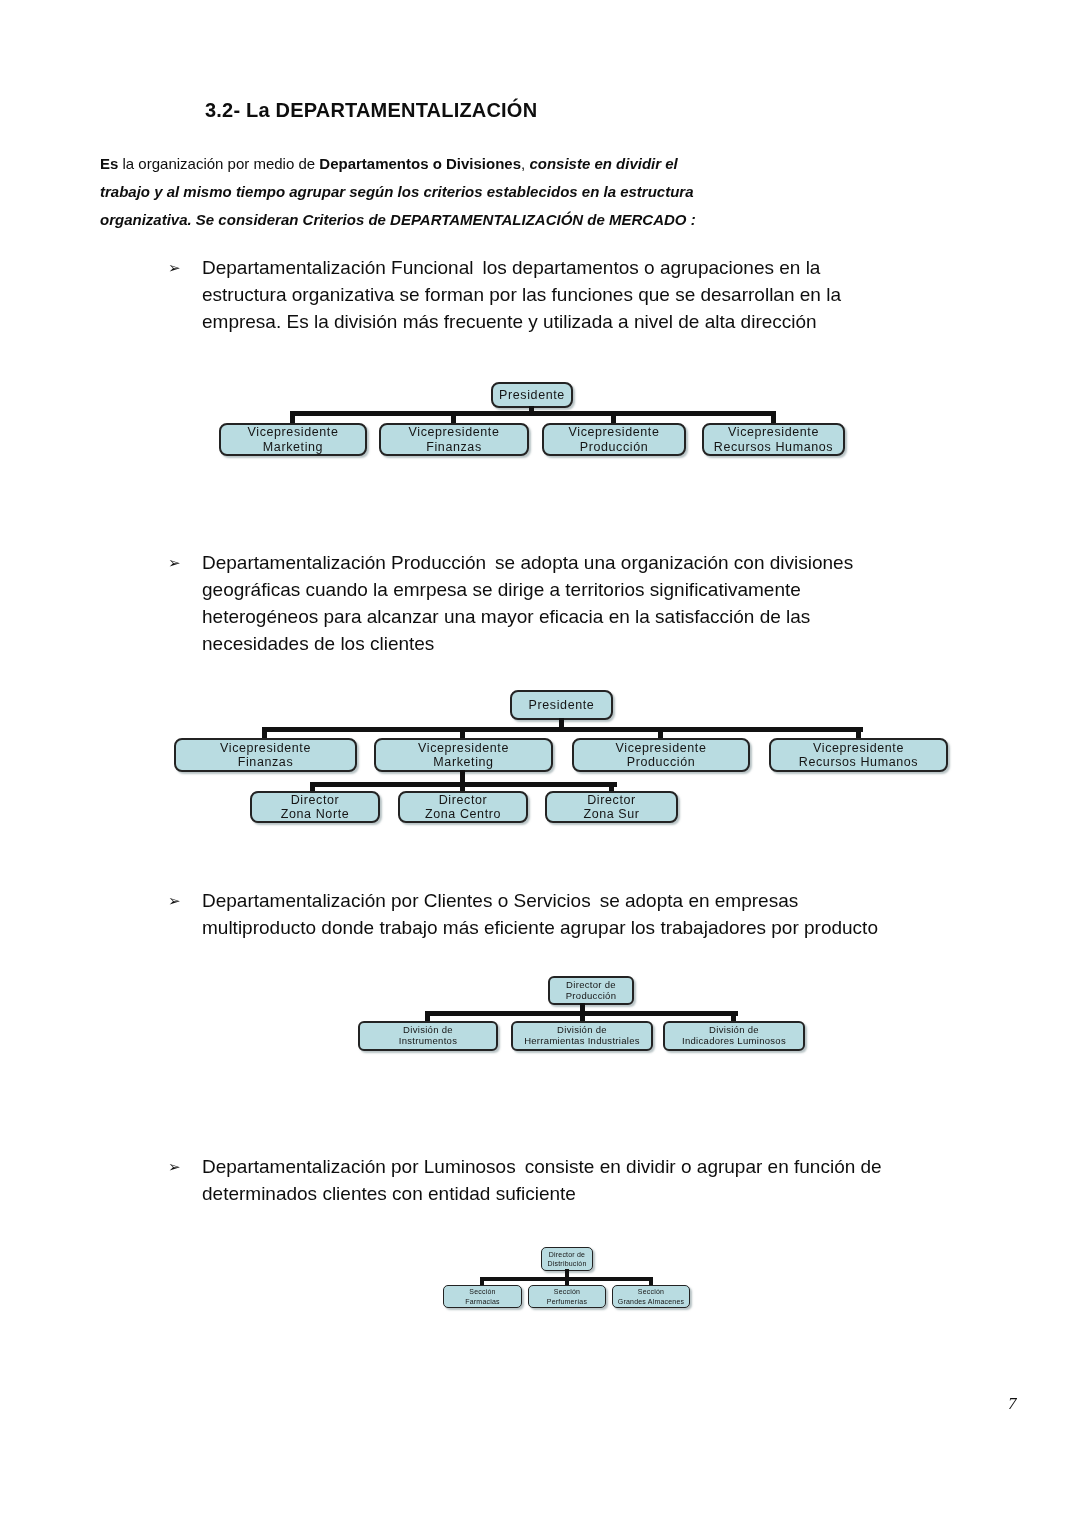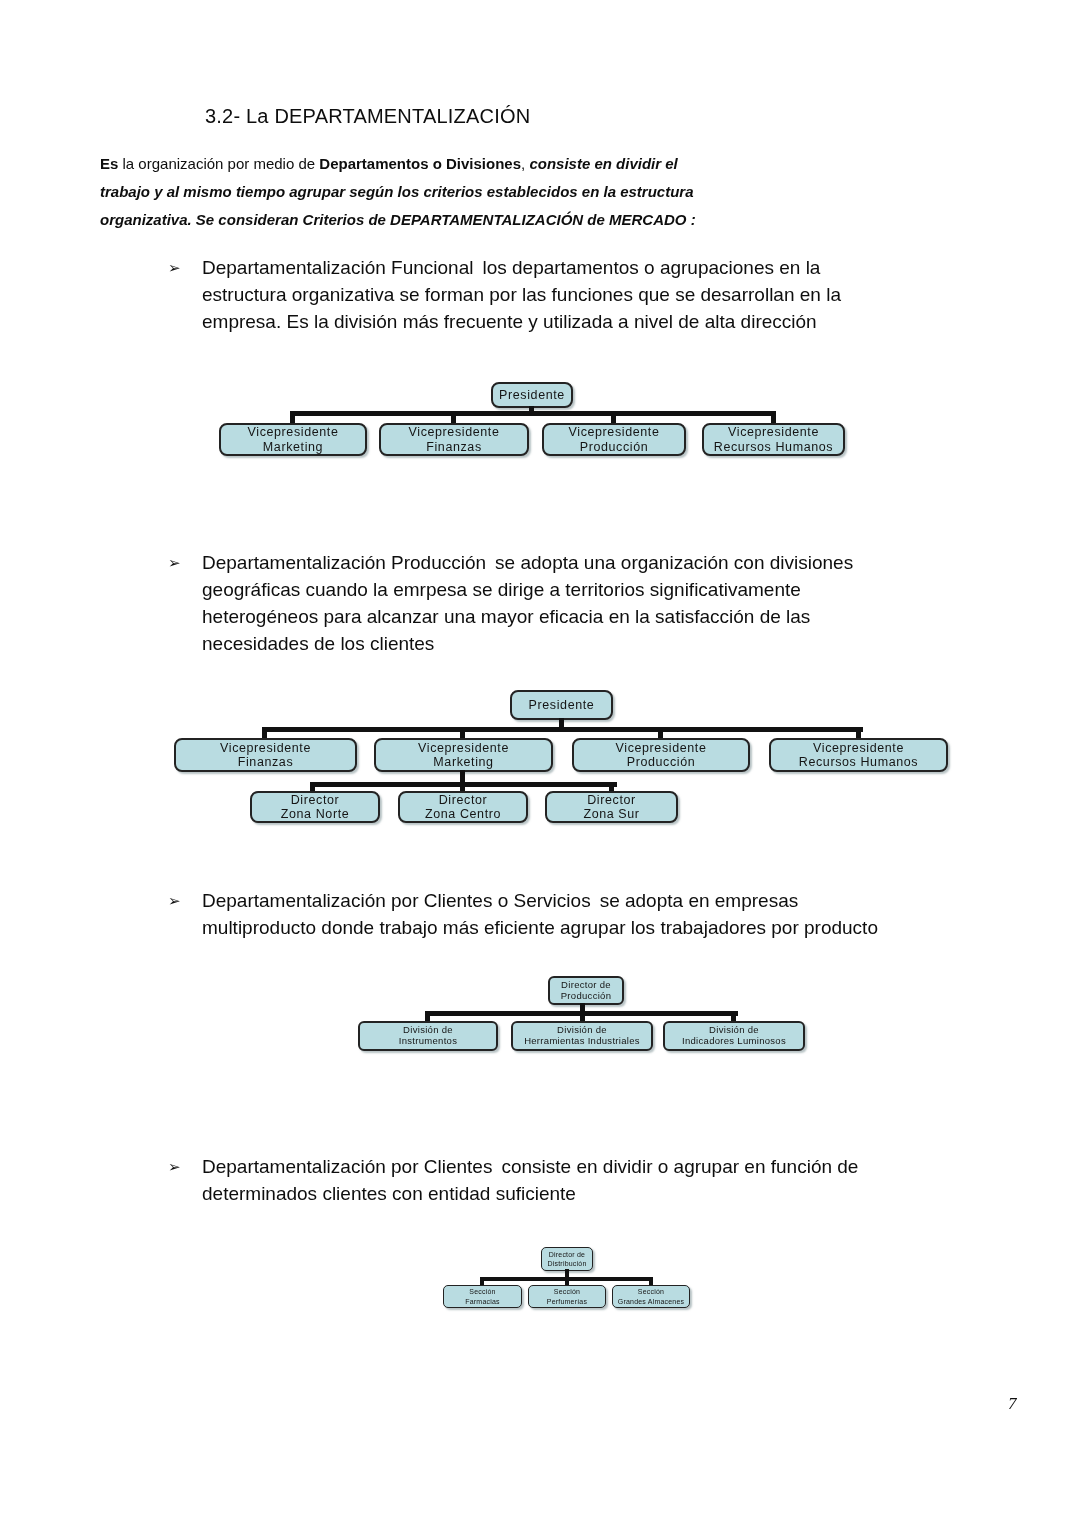--- a/index.html
+++ b/index.html
@@ -1,22 +1,22 @@
 <!DOCTYPE html>
 <html><head>
 <meta charset="utf-8">
 <style>
   html,body{margin:0;padding:0;background:#ffffff;}
   .page{
     position:relative;width:1080px;height:1528px;background:#ffffff;overflow:hidden;
     font-family:"Liberation Sans",sans-serif;color:#0e0e0e;
   }
   .title{
-    position:absolute;left:205px;top:105px;margin:0;
-    font-size:20px;font-weight:normal;letter-spacing:.2px;
+    position:absolute;left:205px;top:99px;margin:0;
+    font-size:20px;font-weight:bold;letter-spacing:.2px;
   }
   .intro{
     position:absolute;left:100px;top:150px;width:905px;margin:0;
     font-size:15px;line-height:28px;white-space:pre-line;
   }
   .b{font-weight:bold;}
   .bi{font-weight:bold;font-style:italic;}
   .bullet{
     position:absolute;left:168px;width:812px;display:flex;align-items:flex-start;
   }
@@ -116,38 +116,38 @@
 Zona Sur</div>
   </div>
 
   <div class="bullet" style="top:887px">
     <span class="arrow">➢</span>
     <p class="btext"><span class="bt">Departamentalización por Clientes o Servicios</span><span>se adopta en empresas
 multiproducto donde trabajo más eficiente agrupar los trabajadores por producto</span></p>
   </div>
 
   <div>
-    <div class="obox f9" style="left:548px;top:976px;width:76px;height:29px">Director de
+    <div class="obox f9" style="left:548px;top:976px;width:86px;height:29px">Director de
 Producción</div>
     <div class="conn" style="left:580px;top:1003px;width:5px;height:10px"></div>
     <div class="conn" style="left:425px;top:1011px;width:313px;height:5px"></div>
     <div class="conn" style="left:425px;top:1011px;width:5px;height:11px"></div>
     <div class="conn" style="left:580px;top:1011px;width:5px;height:11px"></div>
     <div class="conn" style="left:731px;top:1011px;width:5px;height:11px"></div>
     <div class="obox f9" style="left:358px;top:1021px;width:140px;height:30px">División de
 Instrumentos</div>
     <div class="obox f9" style="left:511px;top:1021px;width:142px;height:30px">División de
 Herramientas Industriales</div>
     <div class="obox f9" style="left:663px;top:1021px;width:142px;height:30px">División de
 Indicadores Luminosos</div>
   </div>
 
   <div class="bullet" style="top:1153px">
     <span class="arrow">➢</span>
-    <p class="btext"><span class="bt">Departamentalización por Clientes</span><span>consiste en dividir o agrupar en función de
+    <p class="btext"><span class="bt">Departamentalización por Luminosos</span><span>consiste en dividir o agrupar en función de
 determinados clientes con entidad suficiente</span></p>
   </div>
 
   <div>
     <div class="obox f7" style="left:541px;top:1247px;width:52px;height:24px">Director de
 Distribución</div>
     <div class="conn" style="left:565px;top:1269px;width:4px;height:10px"></div>
     <div class="conn" style="left:480px;top:1277px;width:173px;height:4px"></div>
     <div class="conn" style="left:480px;top:1277px;width:4px;height:9px"></div>
     <div class="conn" style="left:565px;top:1277px;width:4px;height:9px"></div>

